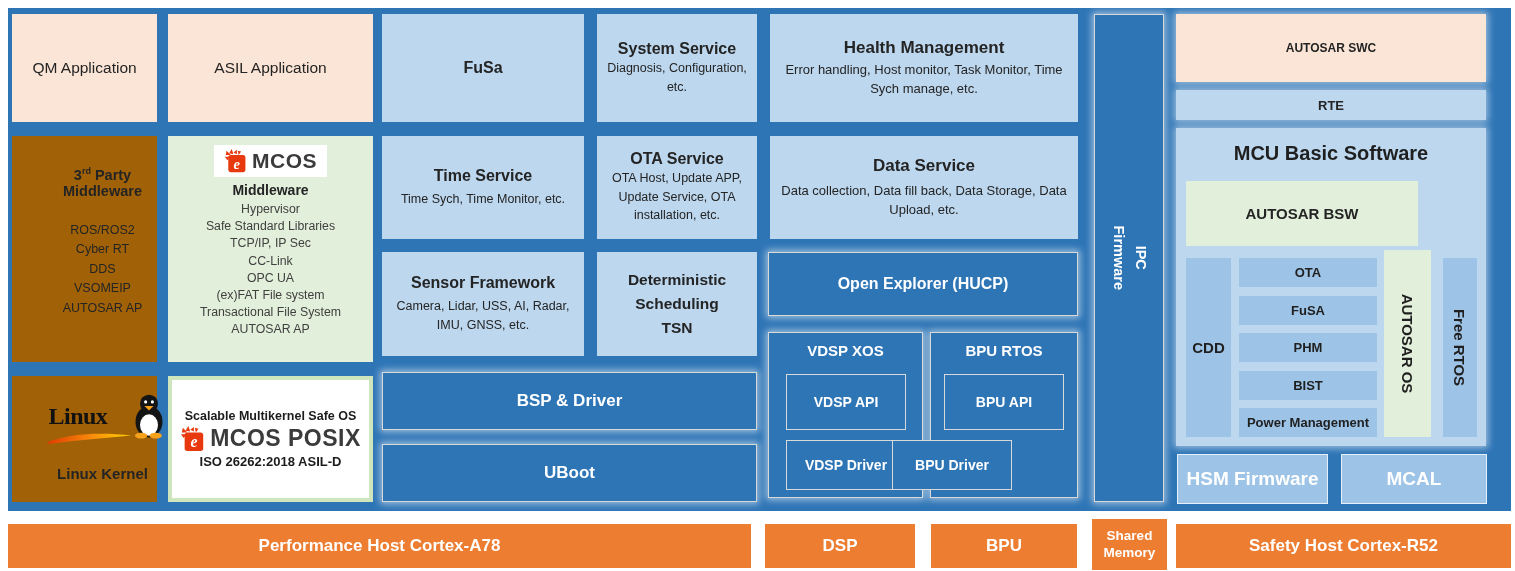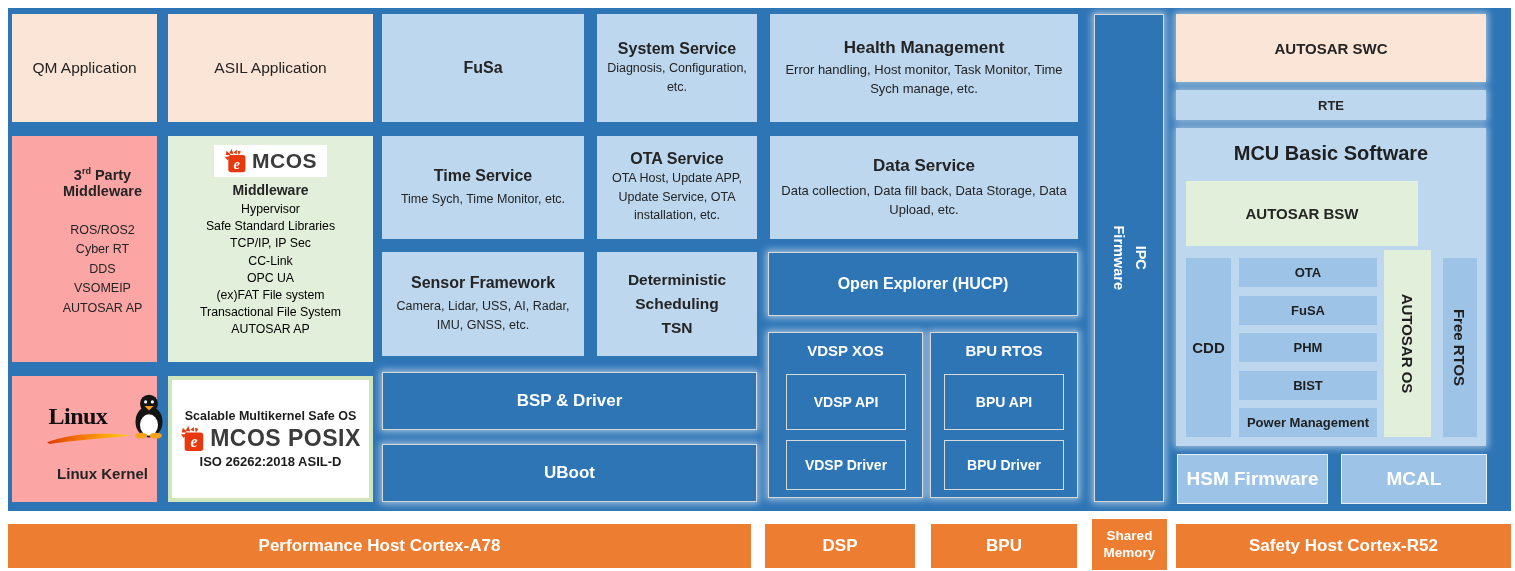--- a/index.html
+++ b/index.html
@@ -3,21 +3,21 @@
 <meta charset="utf-8">
 <style>
   html,body{margin:0;padding:0;background:#ffffff;}
   body{font-family:"Liberation Sans", sans-serif; -webkit-font-smoothing:antialiased;}
   .stage{position:relative;width:1515px;height:571px;background:#ffffff;overflow:hidden;}
   .canvas{position:absolute;left:8px;top:8px;width:1503px;height:503px;background:#2E75B6;}
   .box{position:absolute;box-sizing:border-box;display:flex;flex-direction:column;align-items:center;justify-content:center;text-align:center;}
   .peach{background:#FBE5D6;}
   .lblue{background:#BDD7EE;}
   .mblue{background:#9DC3E6;}
-  .grayblue{background:#fca5a5;padding-left:36px;}
+  .grayblue{background:#a16207;padding-left:36px;}
   .greenbg{background:#E2EFDA;}
   .whitebg{background:#ffffff;}
   .darkbox{background:#2E75B6;border:1.5px solid #D9D9D9;}
   .glow{box-shadow:0 0 7px 2px rgba(255,255,255,.55);}
   .title{font-weight:600;font-size:16px;color:#242424;}
   .title-lg{font-weight:600;font-size:17px;color:#242424;}
   .sub{font-size:12.5px;color:#242424;margin-top:5px;line-height:1.5;padding:0 10px;}
   .plain{font-weight:500;font-size:15.5px;color:#242424;}
   .wlabel{font-weight:600;font-size:17px;color:#ffffff;}
   .wlabel-sm{font-weight:600;font-size:15px;color:#ffffff;}
@@ -28,21 +28,21 @@
   .ipc-rot{transform:rotate(90deg);text-align:center;font-weight:600;font-size:14.5px;color:#fff;line-height:1.5;}
   .mcu-title{font-weight:700;font-size:20px;color:#1f1f1f;}
   .chip-col{position:absolute;display:flex;flex-direction:column;justify-content:space-between;}
   .mcu-chip{background:#9DC3E6;height:29px;display:flex;align-items:center;justify-content:center;font-size:13px;font-weight:700;color:#1f1f1f;}
   .vcol-label{font-weight:700;font-size:15px;color:#1f1f1f;}
   .hsm-label{font-weight:600;font-size:19px;color:#ffffff;}
   .bar{position:absolute;background:#ED7D31;display:flex;align-items:center;justify-content:center;text-align:center;}
   .bar-label{font-weight:700;font-size:17px;color:#ffffff;}
   .bar-label-sm{font-weight:700;font-size:13.5px;color:#ffffff;line-height:1.25;}
   .list-line{line-height:19.5px;font-size:12.5px;color:#242424;}
-  .list-line-tight{line-height:17.2px;font-size:12.3px;color:#000000;}
+  .list-line-tight{line-height:17.2px;font-size:12.3px;color:#404040;}
   .tp-title{font-weight:700;font-size:14.5px;color:#242424;margin-bottom:22px;}
   .sup{font-size:9px;vertical-align:super;font-weight:700;}
   .mw-title{font-weight:700;font-size:14px;color:#242424;margin:5px 0 3px 0;}
   .logo-plate{background:#ffffff;display:flex;align-items:center;justify-content:center;gap:4px;padding:4px 10px;}
   .logo-word{font-weight:700;color:#3b3b3b;letter-spacing:.5px;}
   .posix{border:4px solid #CFE5BD;}
   .posix-head{font-weight:700;font-size:12.5px;color:#1c1c1c;}
   .posix-cert{font-weight:700;font-size:13px;color:#1c1c1c;}
   .linux-word{font-family:"Liberation Serif", serif;font-weight:700;font-size:24px;color:#111;letter-spacing:-.5px;}
   .linux-label{font-weight:700;font-size:15px;color:#242424;margin-top:10px;}
@@ -198,35 +198,35 @@
   <div class="box darkbox" style="left:786px;top:374px;width:120px;height:56px;">
     <span class="wlabel-xs">VDSP API</span>
   </div>
 
   <div class="box darkbox glow" style="left:930px;top:332px;width:148px;height:166px;">
     <span class="wlabel-sm outer-title">BPU RTOS</span>
   </div>
   <div class="box darkbox" style="left:944px;top:374px;width:120px;height:56px;">
     <span class="wlabel-xs">BPU API</span>
   </div>
-  <div class="box darkbox" style="left:944px;top:440px;width:120px;height:50px;">
+  <div class="box darkbox" style="left:892px;top:440px;width:120px;height:50px;">
     <span class="wlabel-xs">BPU Driver</span>
   </div>
 
   <div class="box darkbox glow" style="left:1094px;top:14px;width:70px;height:488px;">
     <div class="vwrap">
       <div class="ipc-rot">
         <div>IPC</div>
         <div>Firmware</div>
       </div>
     </div>
   </div>
 
   <div class="box peach glow" style="left:1176px;top:14px;width:310px;height:68px;">
-    <span class="title" style="font-size:15px;">AUTOSAR SWC</span>
+    <span class="title" style="font-size:12px;">AUTOSAR SWC</span>
   </div>
   <div class="box lblue glow" style="left:1176px;top:90px;width:310px;height:30px;">
     <span class="title" style="font-size:13px;">RTE</span>
   </div>
 
   <div class="box lblue glow" style="left:1176px;top:128px;width:310px;height:318px;justify-content:flex-start;padding-top:14px;">
     <span class="mcu-title">MCU Basic Software</span>
   </div>
   <div class="box greenbg" style="left:1186px;top:181px;width:232px;height:65px;">
     <span class="title" style="font-size:15px;">AUTOSAR BSW</span>

